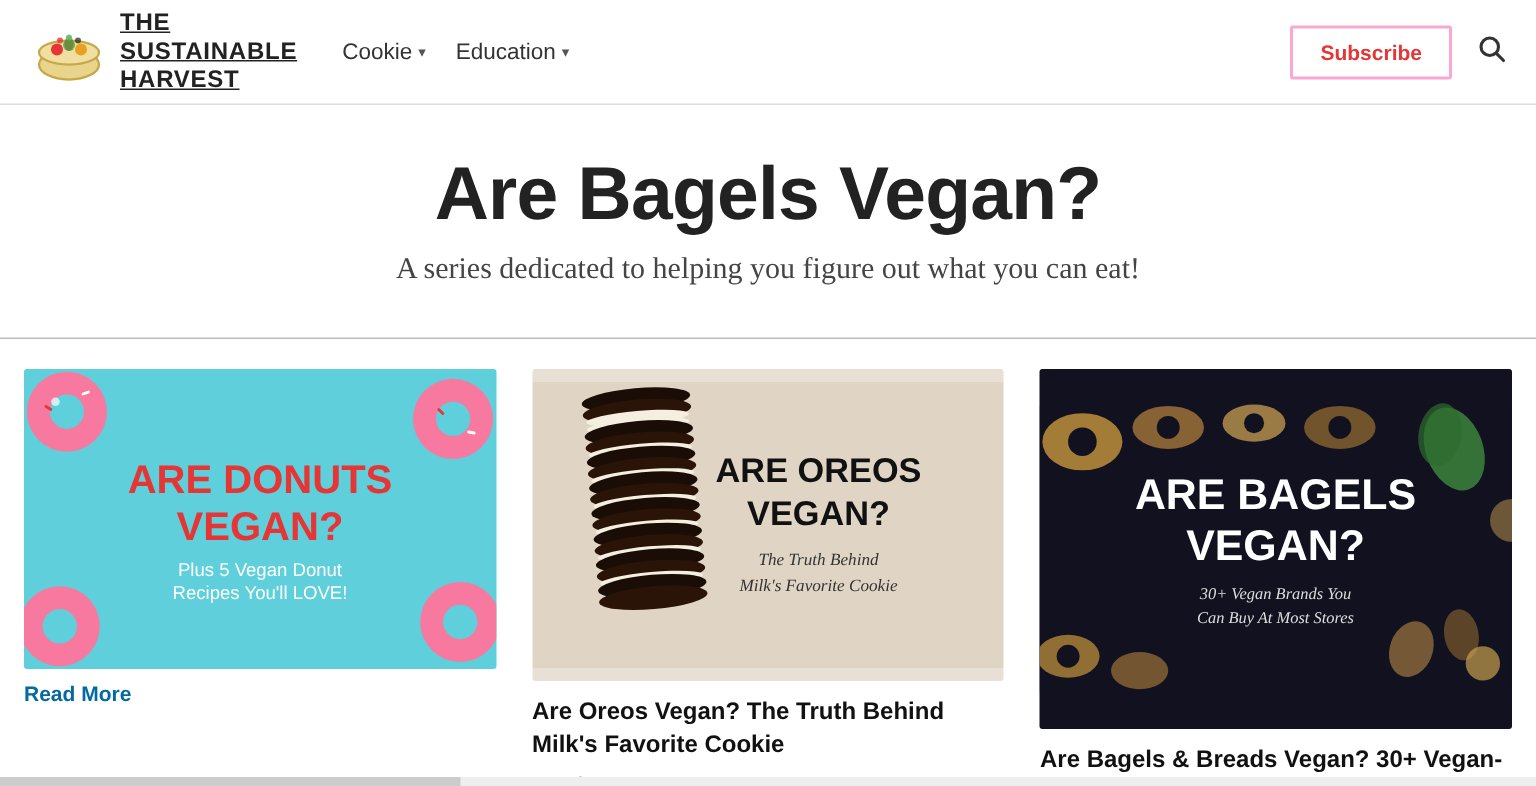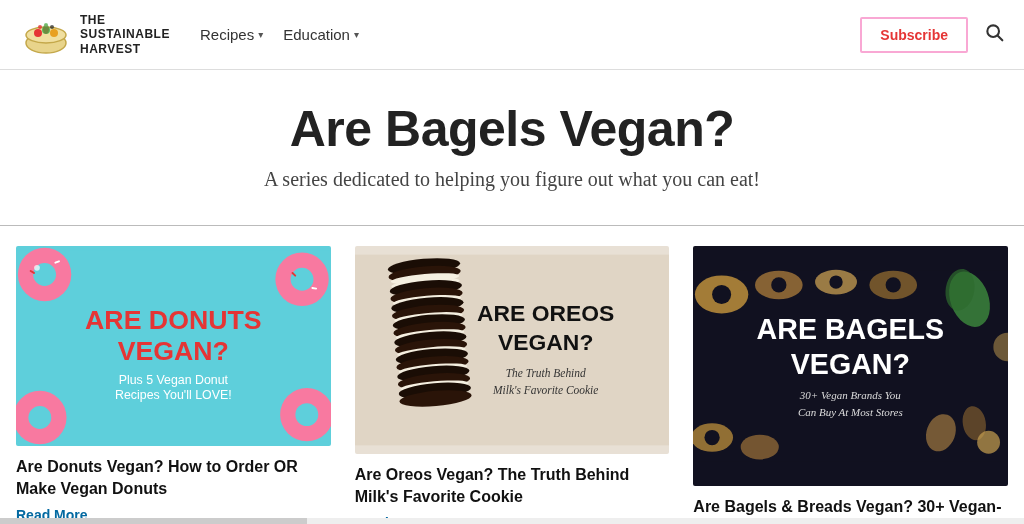--- a/index.html
+++ b/index.html
@@ -19,25 +19,26 @@
       gap: 8px;
       text-decoration: none;
       color: #222;
     }
     .logo-icon {
       width: 52px;
       height: 52px;
     }
     .logo-text {
       font-family: Arial, sans-serif;
-      font-size: 12px;
+      font-size: 16px;
       font-weight: 900;
       line-height: 1.2;
       text-transform: uppercase;
       letter-spacing: 0.5px;
+      text-decoration: underline;
     }
     nav {
       display: flex;
       align-items: center;
       margin-left: 30px;
       gap: 20px;
     }
     .nav-item {
       display: flex;
       align-items: center;
@@ -186,21 +187,21 @@
     </svg>
     <div class="logo-text">
       <span>THE</span><br>
       <span>SUSTAINABLE</span><br>
       <span>HARVEST</span>
     </div>
   </a>
 
   <nav>
     <div class="nav-item">
-      <span>Recipes</span>
+      <span>Cookie</span>
       <span class="chevron">▾</span>
     </div>
     <div class="nav-item">
       <span>Education</span>
       <span class="chevron">▾</span>
     </div>
   </nav>
 
   <div class="header-right">
     <button class="subscribe-btn">Subscribe</button>
@@ -245,21 +246,20 @@
         <rect x="40" y="12" width="6" height="2" rx="1" fill="#fff" transform="rotate(-20 40 12)"></rect>
         <rect x="290" y="22" width="6" height="2" rx="1" fill="#e53535" transform="rotate(45 290 22)"></rect>
         <rect x="310" y="38" width="6" height="2" rx="1" fill="#fff" transform="rotate(10 310 38)"></rect>
 
         <text x="165" y="82" text-anchor="middle" font-family="Arial Black, Arial" font-size="28" font-weight="900" fill="#e53535">ARE DONUTS</text>
         <text x="165" y="115" text-anchor="middle" font-family="Arial Black, Arial" font-size="28" font-weight="900" fill="#e53535">VEGAN?</text>
         <text x="165" y="140" text-anchor="middle" font-family="Arial, sans-serif" font-size="13" fill="#fff">Plus 5 Vegan Donut</text>
         <text x="165" y="156" text-anchor="middle" font-family="Arial, sans-serif" font-size="13" fill="#fff">Recipes You'll LOVE!</text>
       </svg>
     </div>
-    <div class="card-title">Are Donuts Vegan? How to Order OR Make Vegan Donuts</div>
     <button class="card-read-more">Read More</button>
   </div>
 
   <div class="card">
     <div style="width:100%;height:208px;background:#e8e0d5;position:relative;overflow:hidden;" class="card-img">
       <svg width="100%" height="100%" viewBox="0 0 330 200" xmlns="http://www.w3.org/2000/svg">
         <rect width="330" height="200" fill="#e0d5c5"></rect>
 
         <g transform="translate(80,100) rotate(-5)">
 

